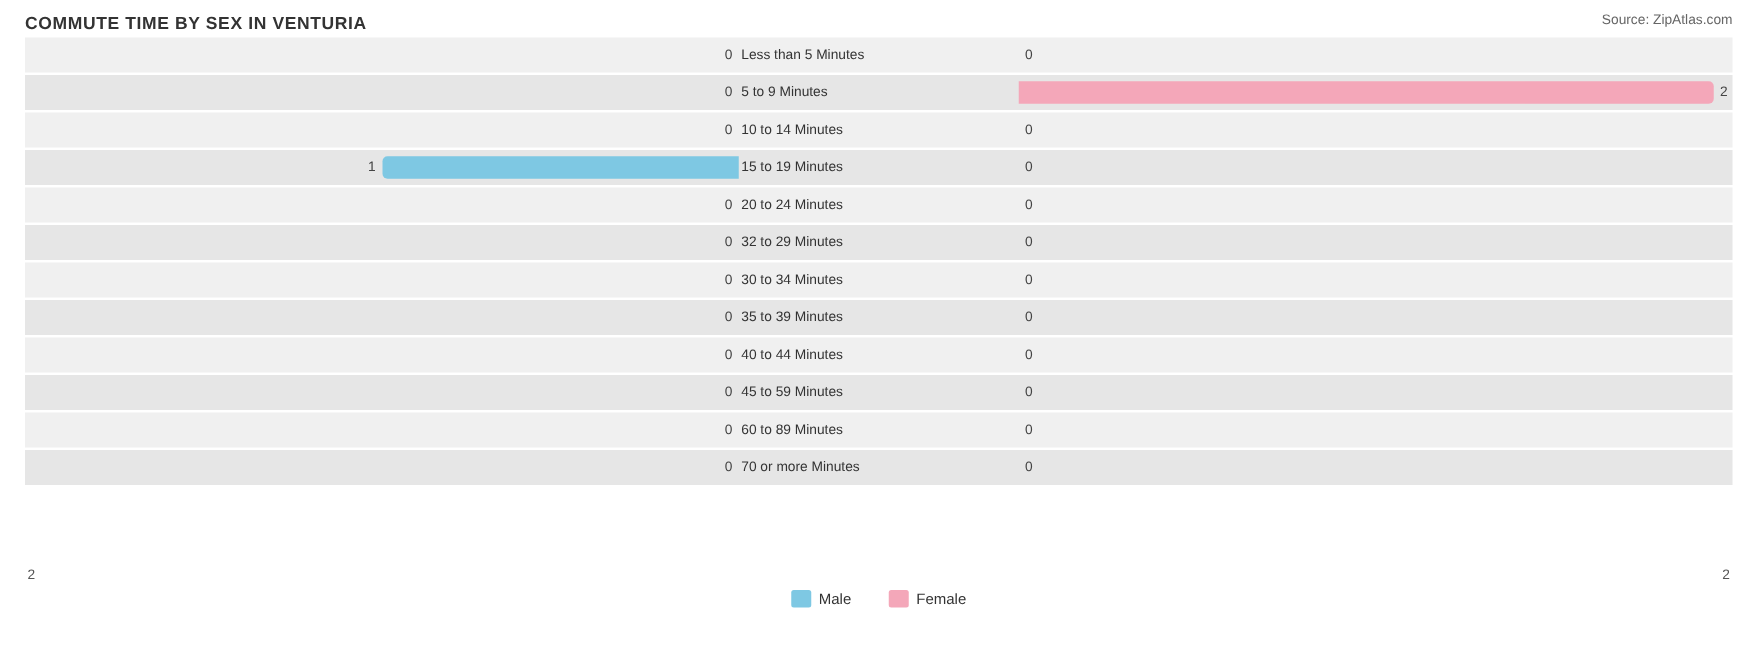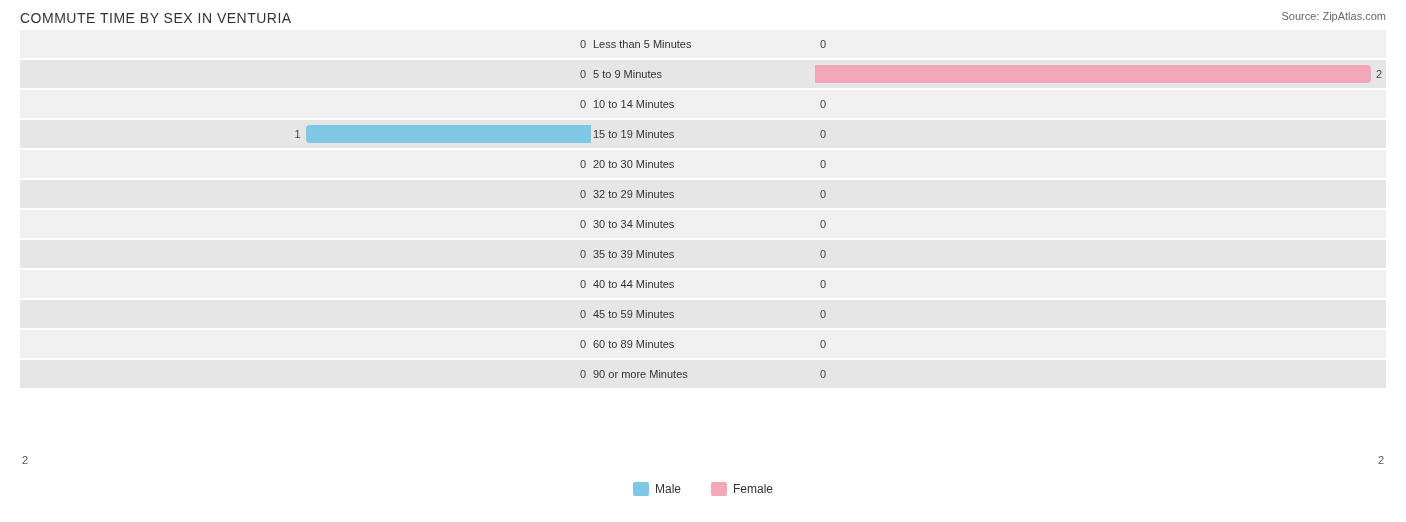--- a/index.html
+++ b/index.html
@@ -11,42 +11,42 @@
       overflow: hidden;
     }
     .chart-container {
       width: 1406px;
       height: 522px;
       padding: 10px 20px 40px 20px;
       position: relative;
     }
     .chart-title {
       font-size: 14px;
-      font-weight: normal;
+      font-weight: bold;
       text-transform: uppercase;
       color: #333;
       margin-bottom: 4px;
       letter-spacing: 0.5px;
     }
     .source-text {
       position: absolute;
       top: 10px;
       right: 20px;
       font-size: 11px;
       color: #666;
     }
     .axis-val {
       font-size: 11px;
       color: #555;
     }
     .legend {
       display: flex;
       justify-content: center;
       gap: 30px;
-      margin-top: 16px;
+      margin-top: 6px;
     }
     .legend-item {
       display: flex;
       align-items: center;
       gap: 6px;
       font-size: 12px;
       color: #333;
     }
     .legend-box {
       width: 16px;
@@ -176,21 +176,21 @@
       <div class="female-side">
         <div class="bar-female" style="width:0%;"></div>
         <span class="val-female">0</span>
       </div>
     </div>
       <div class="chart-row">
       <div class="male-side">
         <span class="val-male">0</span>
         <div class="bar-male" style="width:0%;"></div>
       </div>
-      <div class="center-label-area">20 to 30 Minutes</div>
+      <div class="center-label-area">20 to 24 Minutes</div>
       <div class="female-side">
         <div class="bar-female" style="width:0%;"></div>
         <span class="val-female">0</span>
       </div>
     </div>
       <div class="chart-row">
       <div class="male-side">
         <span class="val-male">0</span>
         <div class="bar-male" style="width:0%;"></div>
       </div>
@@ -253,21 +253,21 @@
       <div class="female-side">
         <div class="bar-female" style="width:0%;"></div>
         <span class="val-female">0</span>
       </div>
     </div>
       <div class="chart-row">
       <div class="male-side">
         <span class="val-male">0</span>
         <div class="bar-male" style="width:0%;"></div>
       </div>
-      <div class="center-label-area">90 or more Minutes</div>
+      <div class="center-label-area">70 or more Minutes</div>
       <div class="female-side">
         <div class="bar-female" style="width:0%;"></div>
         <span class="val-female">0</span>
       </div>
     </div>
     </div>
 
   <div style="display:flex; justify-content:space-between; padding: 0 2px; margin-top:2px;">
     <span class="axis-val">2</span>
     <span class="axis-val">2</span>

